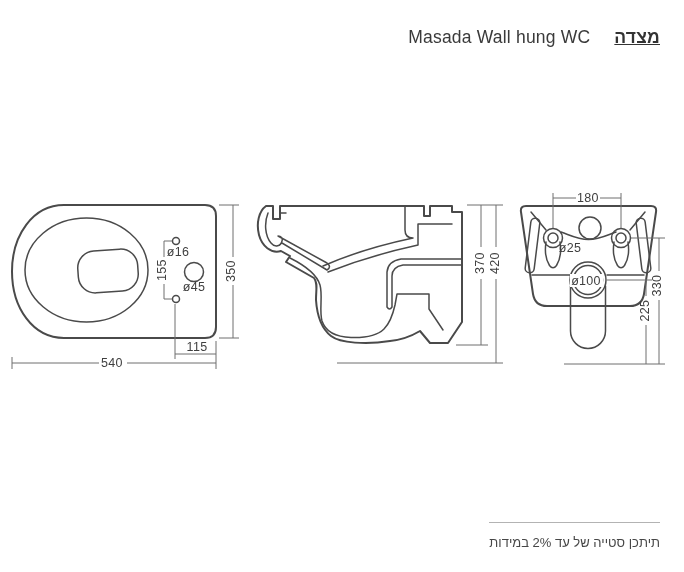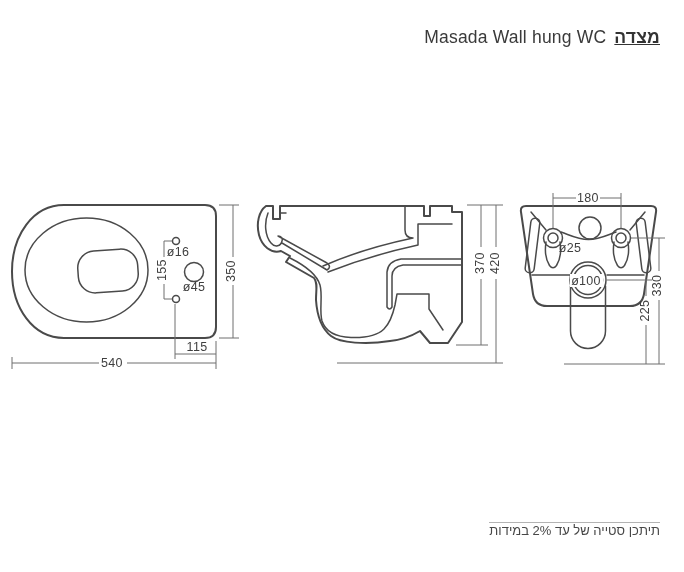--- a/index.html
+++ b/index.html
@@ -3,26 +3,26 @@
 <meta charset="utf-8">
 <style>
   html,body{margin:0;padding:0;background:#ffffff;}
   body{
     width:684px;height:572px;position:relative;overflow:hidden;
     font-family:"Liberation Sans", sans-serif;
   }
   .title{
     position:absolute;top:27px;right:24px;
     font-size:17.5px;color:#3a3a3a;letter-spacing:.2px;
-    display:flex;gap:8px;align-items:center;white-space:nowrap;
+    display:flex;gap:24px;align-items:center;white-space:nowrap;
   }
   .title .he{font-weight:700;color:#333;text-decoration:underline;}
   .footer{
     position:absolute;top:522px;right:24px;
-    border-top:1px solid #b3b3b3;padding-top:0;
+    border-top:1px solid #b3b3b3;padding-top:12px;
     font-size:13px;color:#474747;direction:rtl;white-space:nowrap;
   }
   svg{position:absolute;left:0;top:0;}
   svg text{
     font-family:"Liberation Sans", sans-serif;
     font-size:12.5px;fill:#3f3f3f;letter-spacing:.3px;
   }
   .outline{fill:none;stroke:#4a4a4a;stroke-width:2;stroke-linejoin:round;stroke-linecap:round;}
   .detail{fill:none;stroke:#4a4a4a;stroke-width:1.5;stroke-linejoin:round;stroke-linecap:round;}
   .dim{fill:none;stroke:#6e6e6e;stroke-width:1;stroke-linecap:butt;}

